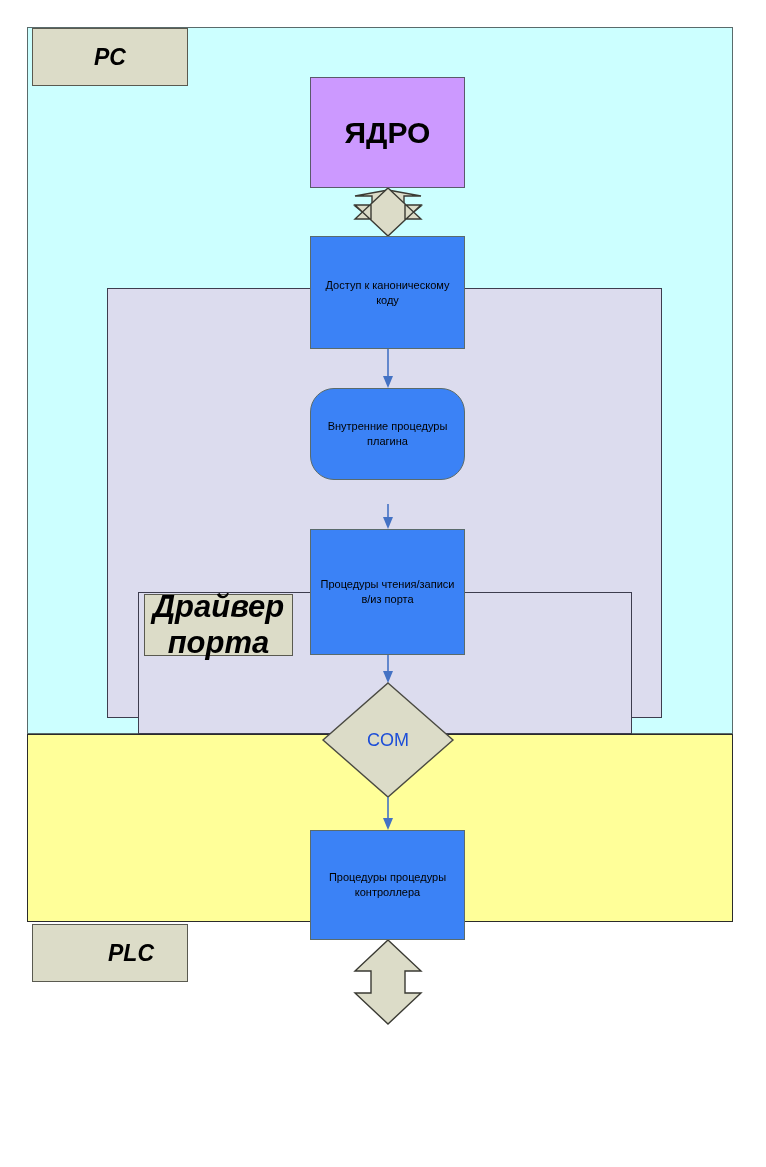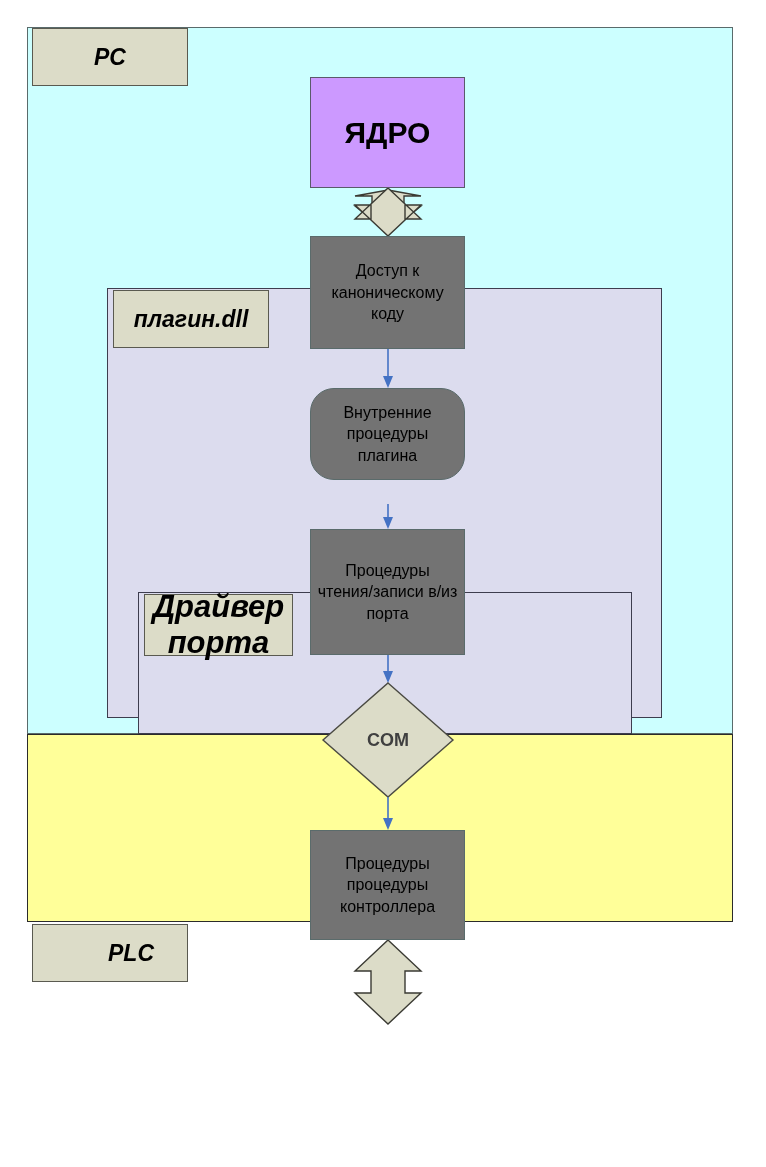--- a/index.html
+++ b/index.html
@@ -58,23 +58,23 @@
     font-style: italic;
     line-height: 1.15;
     justify-content: center;
   }
   .label-pc { font-size: 23px; }
   .label-plc { font-size: 23px; padding-left: 42px; }
   .label-plugin { font-size: 23px; }
   .label-driver { font-size: 31px; }
   
   .proc-box {
-    background: #737373;
+    background: #3b82f6;
     border: 1px solid #5a6b6b;
-    font-size: 16px;
+    font-size: 11px;
     line-height: 1.35;
     padding: 0 6px;
   }
   
   .accent-box {
     background: #cc99ff;
     border: 1px solid #5a5a6b;
     font-weight: bold;
     color: #000000;
   }
@@ -84,22 +84,22 @@
   }
   .accent-actuators {
     font-size: 19px;
     font-style: italic;
     line-height: 1.25;
   }
   
   .diamond-label {
     position: absolute;
     font-size: 18px;
-    font-weight: bold;
-    color: #404040;
+    font-weight: normal;
+    color: #1d4ed8;
     display: flex;
     align-items: center;
     justify-content: center;
     pointer-events: none;
   }
   .multiline { white-space: pre-line; }
 </style>
 </head>
 <body>
 
@@ -135,23 +135,20 @@
 
     <polygon points="388,940 421,971 405,971 405,993 421,993 388,1024 355,993 371,993 371,971 355,971" fill="#dcdcc8" stroke="#3a3a33" stroke-width="1.4"></polygon>
 
     <polygon points="388,188 421,219 405,219 405,205 421,205 388,236 355,205 371,205 371,219 355,219" fill="#dcdcc8" stroke="#3a3a33" stroke-width="1.4"></polygon>
   </svg>
 
   <div class="node label-box label-pc" style="left:32px; top:28px; width:156px; height:58px;">
     <span>PC</span>
   </div>
 
-  <div class="node label-box label-plugin" style="left:113px; top:290px; width:156px; height:58px;">
-    <span>плагин.dll</span>
-  </div>
 
   <div class="node label-box label-driver multiline" style="left:144px; top:594px; width:149px; height:62px;">
     <span class="multiline">Драйвер
 порта</span>
   </div>
 
   <div class="node label-box label-plc" style="left:32px; top:924px; width:156px; height:58px;">
     <span>PLC</span>
   </div>
 

